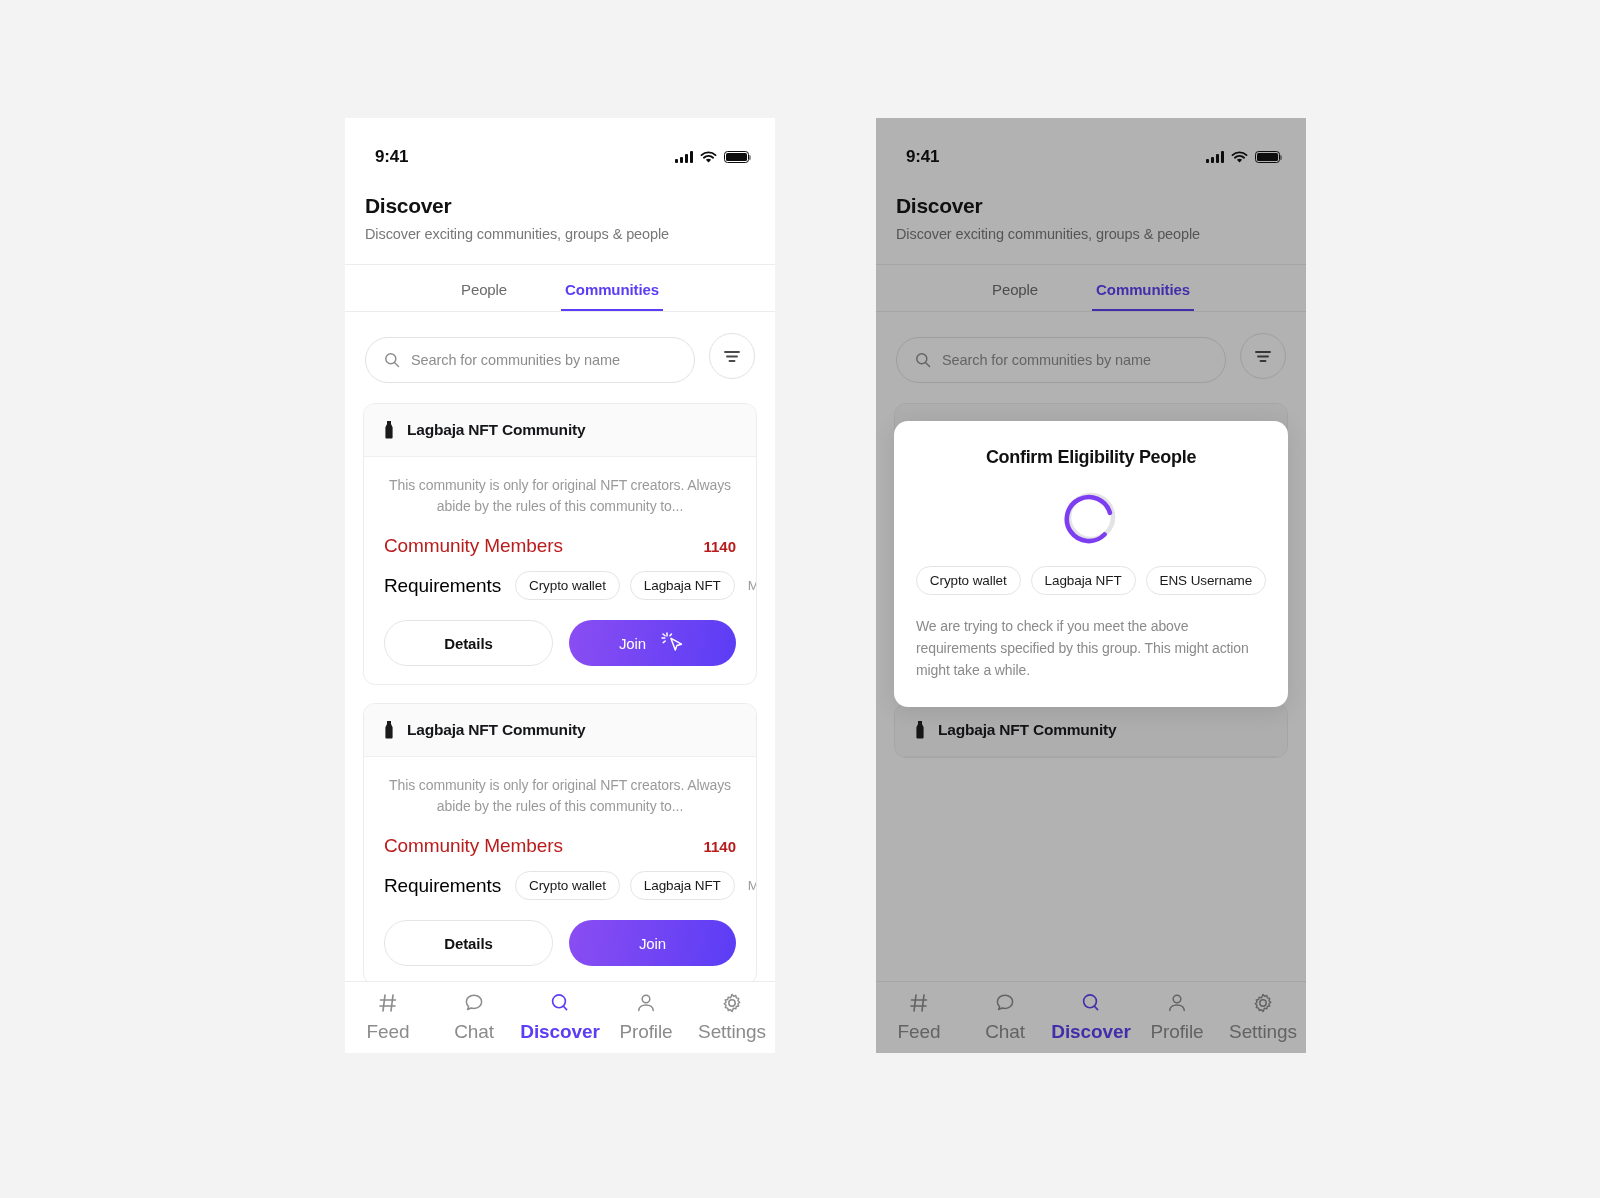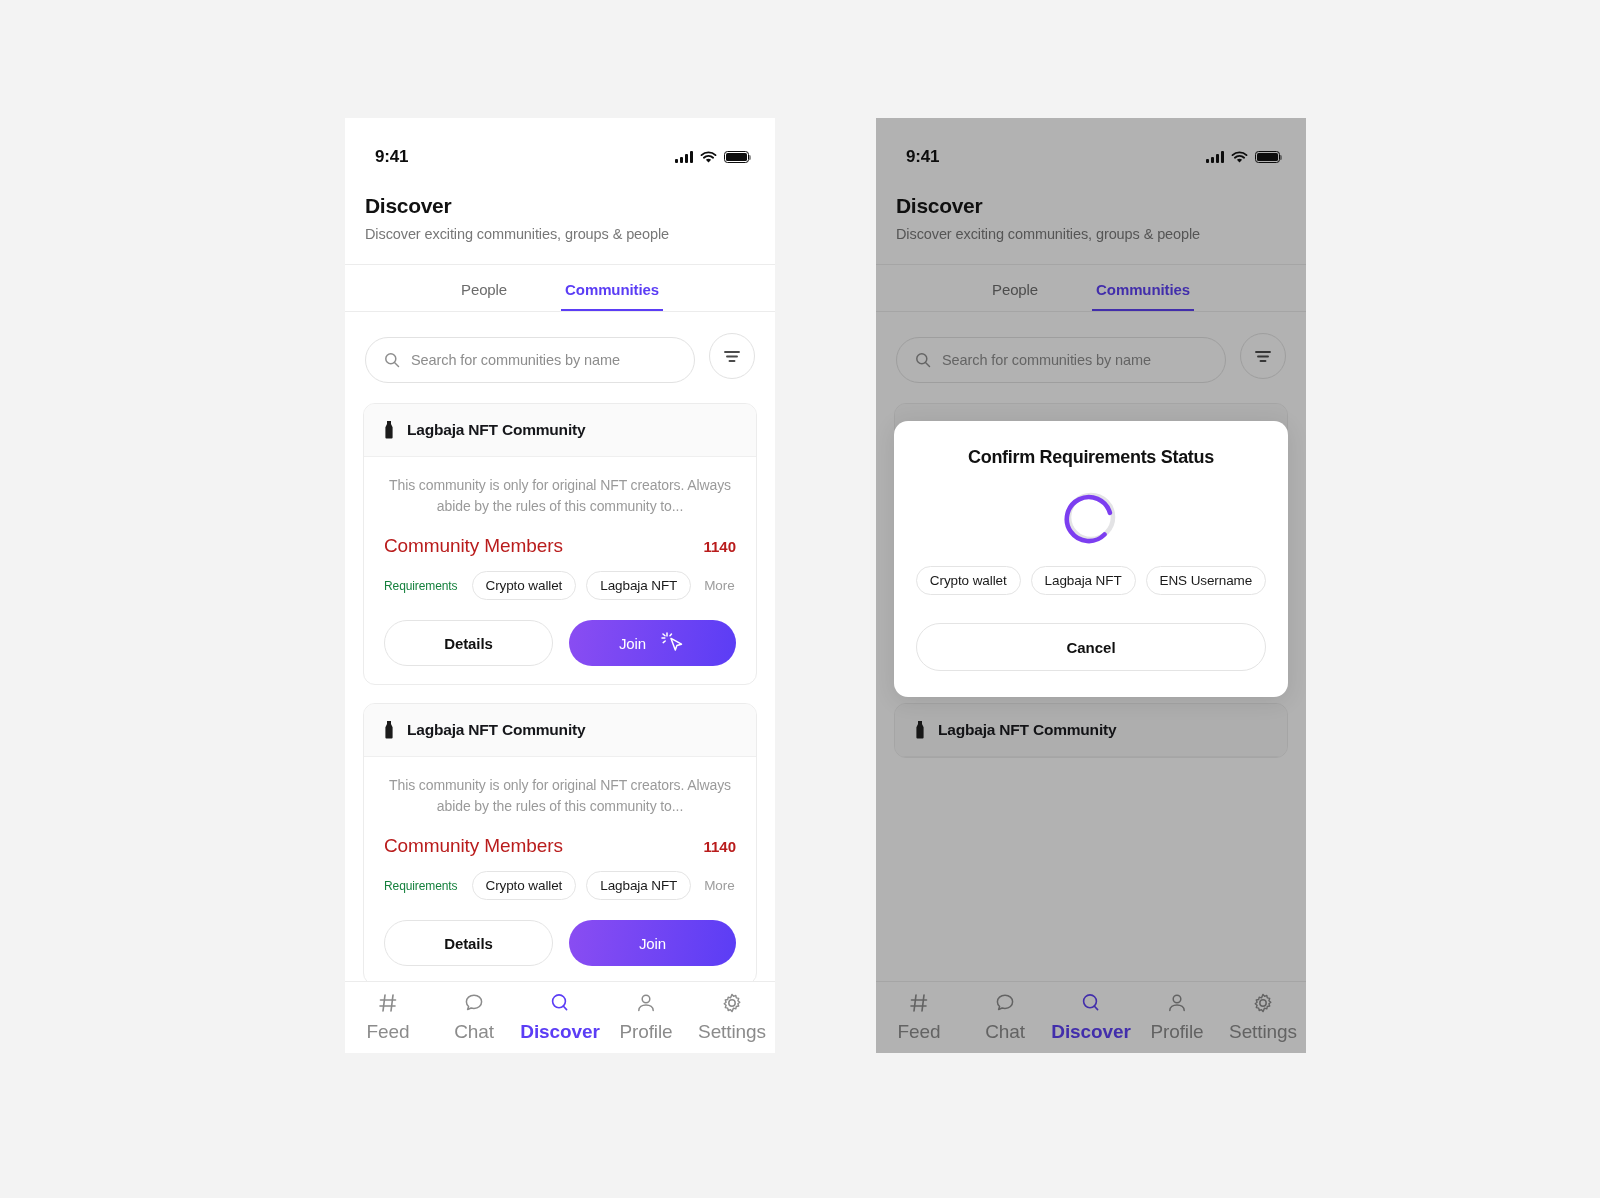--- a/index.html
+++ b/index.html
@@ -66,21 +66,21 @@
   .card { border:1px solid #ececec; border-radius:12px; overflow:hidden; margin-bottom:18px; background:#fff; }
   .card-head { background:#fafafa; border-bottom:1px solid #efefef;
                padding: 17px 20px; display:flex; align-items:center; gap:12px; }
   .card-head .name { font-size:15.5px; font-weight:700; color:#15161a; letter-spacing:-0.2px; }
   .card-body { padding: 18px 20px 18px 20px; }
   .desc { font-size:14px; line-height:21px; color:#9a9a9a; letter-spacing:-0.1px; }
   .metarow { display:flex; align-items:center; justify-content:space-between; margin-top:18px; }
   .meta-label { font-size:19px; color:#b91c1c; letter-spacing:-0.1px; }
   .meta-value { font-size:15px; color:#b91c1c; font-weight:600; }
   .reqrow { display:flex; align-items:center; gap:10px; margin-top:14px; }
-  .req-label { font-size:12px; color:#15803d; margin-right:4px; letter-spacing:-0.1px; }
+  .req-label { font-size:19px; color:#000000; margin-right:4px; letter-spacing:-0.1px; }
   .chip { border:1px solid #e4e4e4; border-radius:999px; padding:6px 13px;
           font-size:13.5px; color:#1a1a1a; white-space:nowrap; letter-spacing:-0.1px; }
   .chip.muted { border-color:transparent; color:#9d9d9d; padding-left:2px; }
   .actions { display:flex; gap:16px; margin-top:20px; }
   .btn-outline { flex:1; height:46px; border:1px solid #e4e4e4; border-radius:999px;
                  display:flex; align-items:center; justify-content:center;
                  font-size:15px; font-weight:700; color:#101010; background:#fff; letter-spacing:-0.1px;}
   .btn-join { flex:1; height:46px; border-radius:999px;
               background:linear-gradient(100deg,#8a4df2 0%, #5b3df5 100%);
               display:flex; align-items:center; justify-content:center; gap:14px;
@@ -404,31 +404,31 @@
             <circle cx="11" cy="11" r="3.2" stroke="#8b8b8b" stroke-width="1.5" fill="none"></circle>
             <path d="M11 2.4l1.5 1.9 2.3-.8.5 2.4 2.4.5-.8 2.3 1.9 1.5-1.9 1.5.8 2.3-2.4.5-.5 2.4-2.3-.8L11 19.6 9.5 17.7l-2.3.8-.5-2.4-2.4-.5.8-2.3L3.2 11.8l1.9-1.5-.8-2.3 2.4-.5.5-2.4 2.3.8z" fill="none" stroke="#8b8b8b" stroke-width="1.4" stroke-linejoin="round"></path>
           </svg>
           <span class="lbl">Settings</span>
         </div>
       </div>
 
       <div class="scrim"></div>
 
       <div class="modal">
-        <div class="modal-title">Confirm Requirements Status</div>
+        <div class="modal-title">Confirm Eligibility People</div>
         <div class="spinner-wrap">
           <svg width="54" height="54" viewBox="0 0 54 54">
             <circle cx="27" cy="27" r="22" fill="none" stroke="#e3e3e5" stroke-width="4.6"></circle>
             <path d="M40.5 44.5A22 22 0 1 1 45.9 22.8" fill="none" stroke="#7c3ef0" stroke-width="4.6" stroke-linecap="round"></path>
           </svg>
         </div>
         <div class="modal-chips">
           <span class="chip">Crypto wallet</span>
           <span class="chip">Lagbaja NFT</span>
           <span class="chip">ENS Username</span>
         </div>
-        <div class="modal-cancel">Cancel</div>
+        <div class="modal-text">We are trying to check if you meet the above requirements specified by this group. This might action might take a while.</div>
       </div>
 
     </div>
   </div>
 
 </div>
 
 </body></html>

